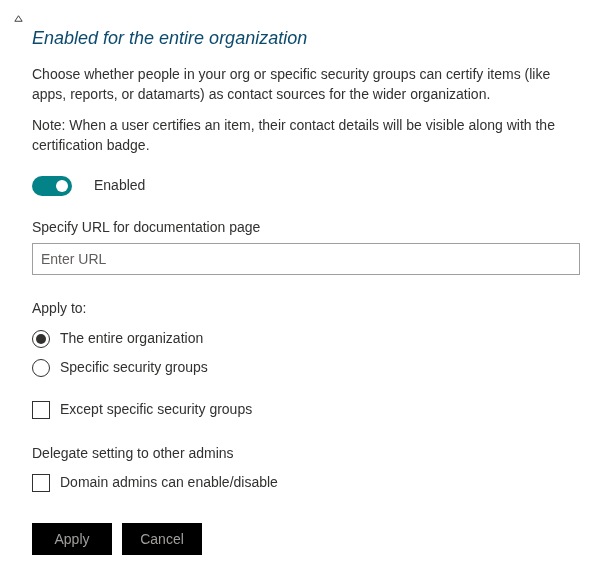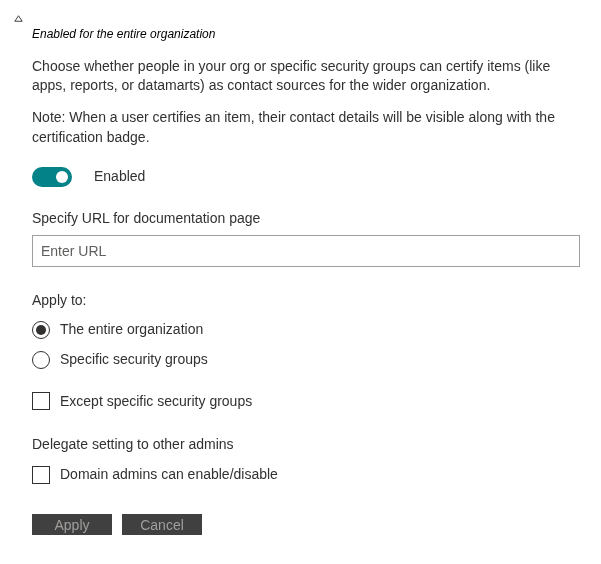--- a/index.html
+++ b/index.html
@@ -31,23 +31,23 @@
     justify-content: center;
     color: #323130;
   }
   .title {
     font-size: 16px;
     font-weight: 400;
     color: #201f1e;
   }
   .subtitle {
     font-style: italic;
-    color: #000000;
+    color: #0c4a6e;
     margin-top: 0px;
-    font-size: 12px;
+    font-size: 18px;
   }
   .desc {
     margin-top: 14px;
     color: #323130;
     max-width: 548px;
   }
   .note {
     margin-top: 12px;
     color: #323130;
     max-width: 548px;
@@ -133,23 +133,23 @@
     cursor: pointer;
     flex-shrink: 0;
   }
   .buttons {
     display: flex;
     gap: 10px;
     margin-top: 30px;
   }
   .btn {
     min-width: 80px;
-    height: 21px;
+    height: 32px;
     border: none;
-    background: #404040;
+    background: #000000;
     color: #a19f9d;
     font-family: inherit;
     font-size: 14px;
     padding: 0 16px;
     cursor: default;
   }
   .gap-above { margin-top: 22px; }
 </style>
 </head>
 <body>

